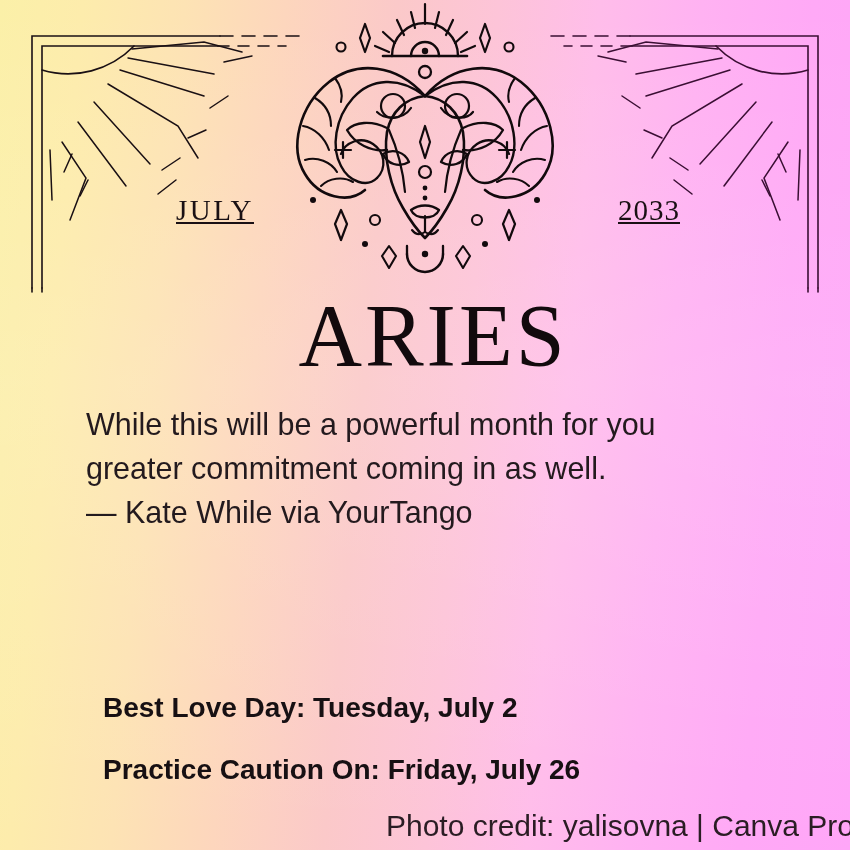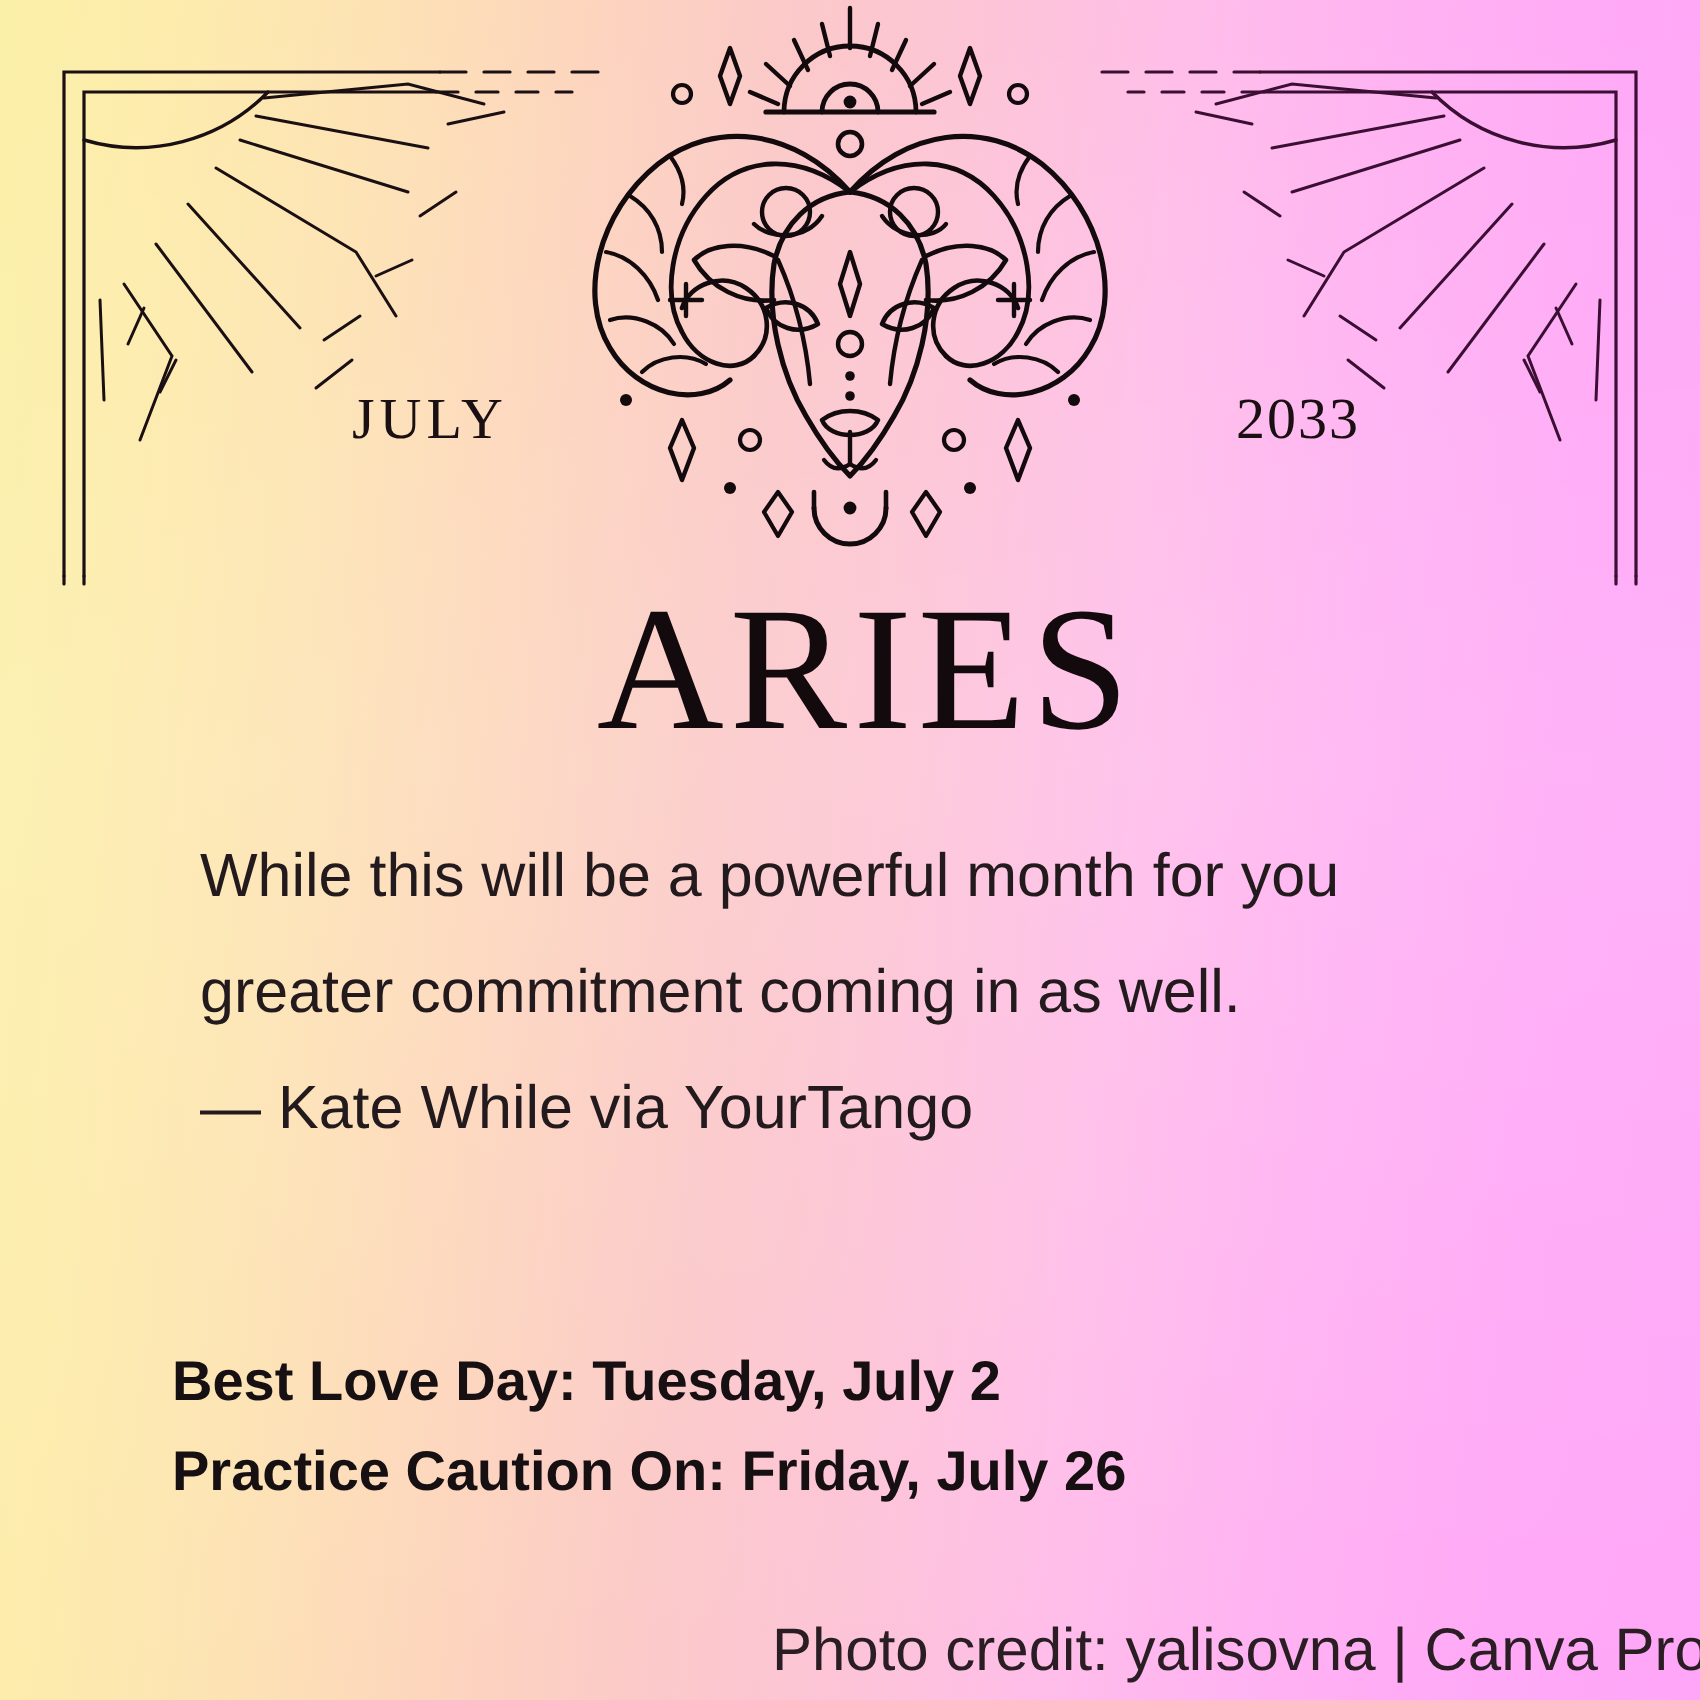--- a/index.html
+++ b/index.html
@@ -56,20 +56,21 @@
   
   .month-label, .year-label {
     position: absolute;
     top: 196px;
     font-family: "Liberation Serif", serif;
     font-size: 29px;
     letter-spacing: 2.5px;
     color: #1a1014;
     line-height: 1;
     white-space: nowrap;
+    text-decoration: underline;
   }
   .month-label { left: 176px; }
   .year-label  { right: 170px; letter-spacing: 1px; }
 
   
   .sign-title {
     position: absolute;
     top: 292px;
     left: 16px;
     right: 0;
@@ -85,35 +86,35 @@
   .body-copy {
     position: absolute;
     left: 86px;
     top: 402px;
     width: 690px;
     font-size: 30.5px;
     line-height: 44px;
     color: #231a1e;
     font-weight: 400;
   }
-  .body-copy p { margin: 14px; }
+  .body-copy p { margin: 0; }
   .attribution { margin: 0; }
 
   
   .days-block {
     position: absolute;
     left: 86px;
     top: 668px;
     width: 700px;
     font-size: 28px;
     line-height: 45px;
     font-weight: bold;
     color: #171013;
   }
-  .days-block div { margin: 0; white-space: nowrap; }
+  .days-block div { margin: 17px; white-space: nowrap; }
 
   
   .photo-credit {
     position: absolute;
     right: -4px;
     bottom: 6px;
     font-size: 30px;
     line-height: 1.2;
     color: #2a1d24;
     white-space: nowrap;

